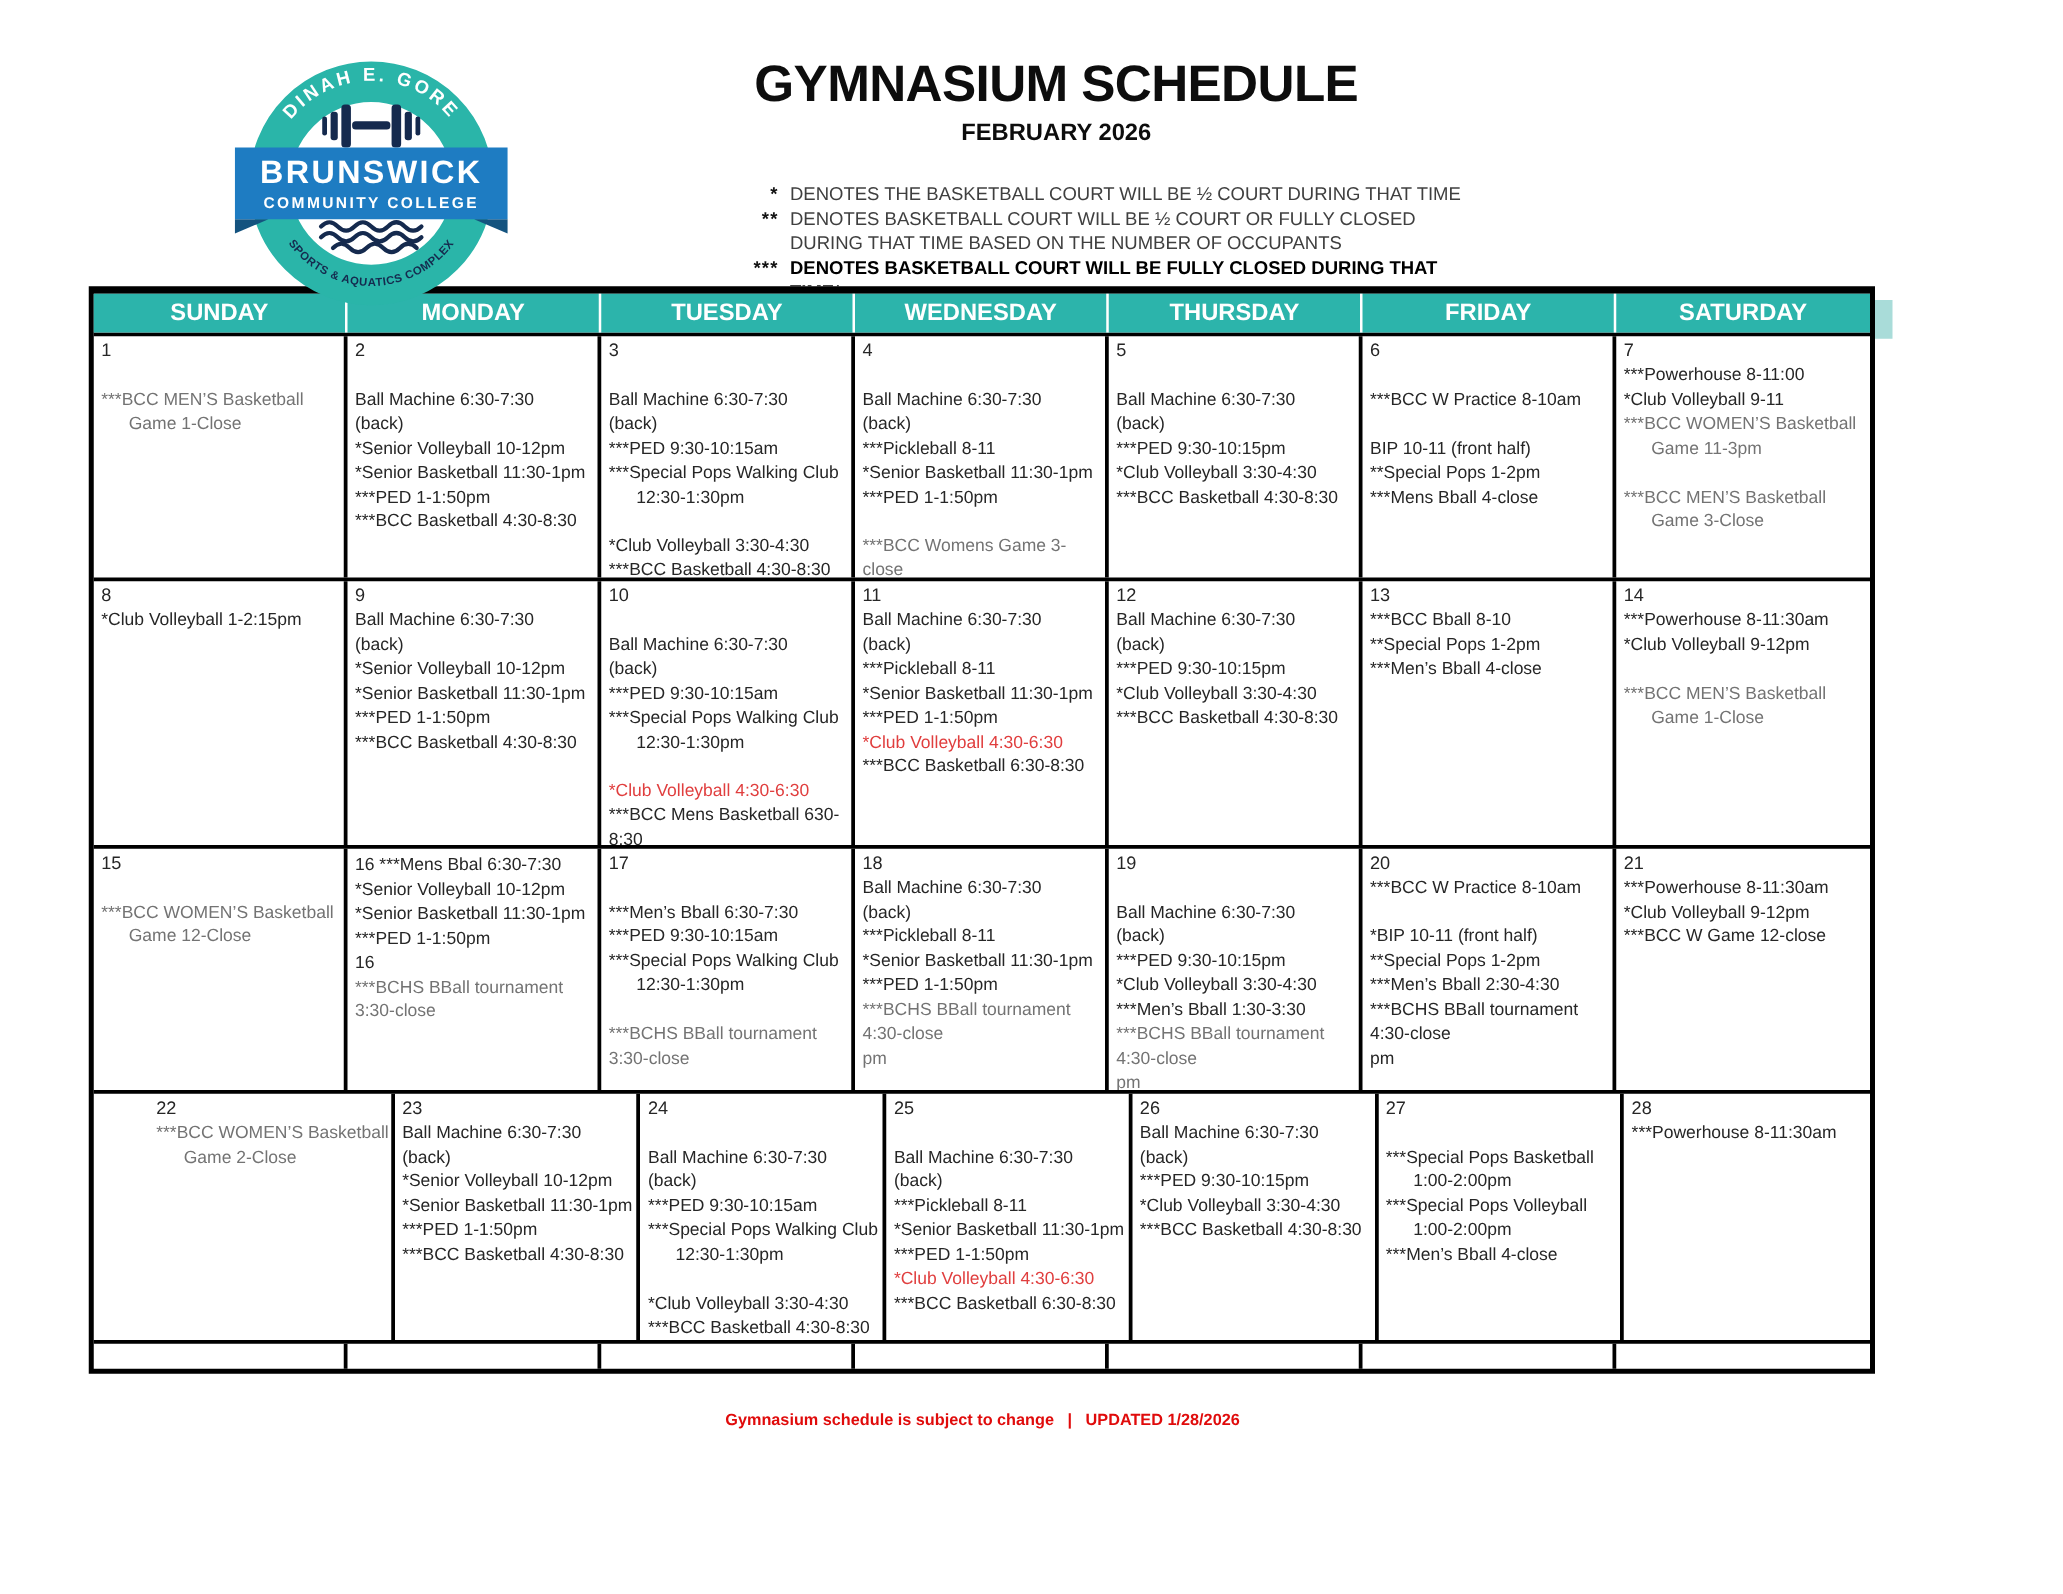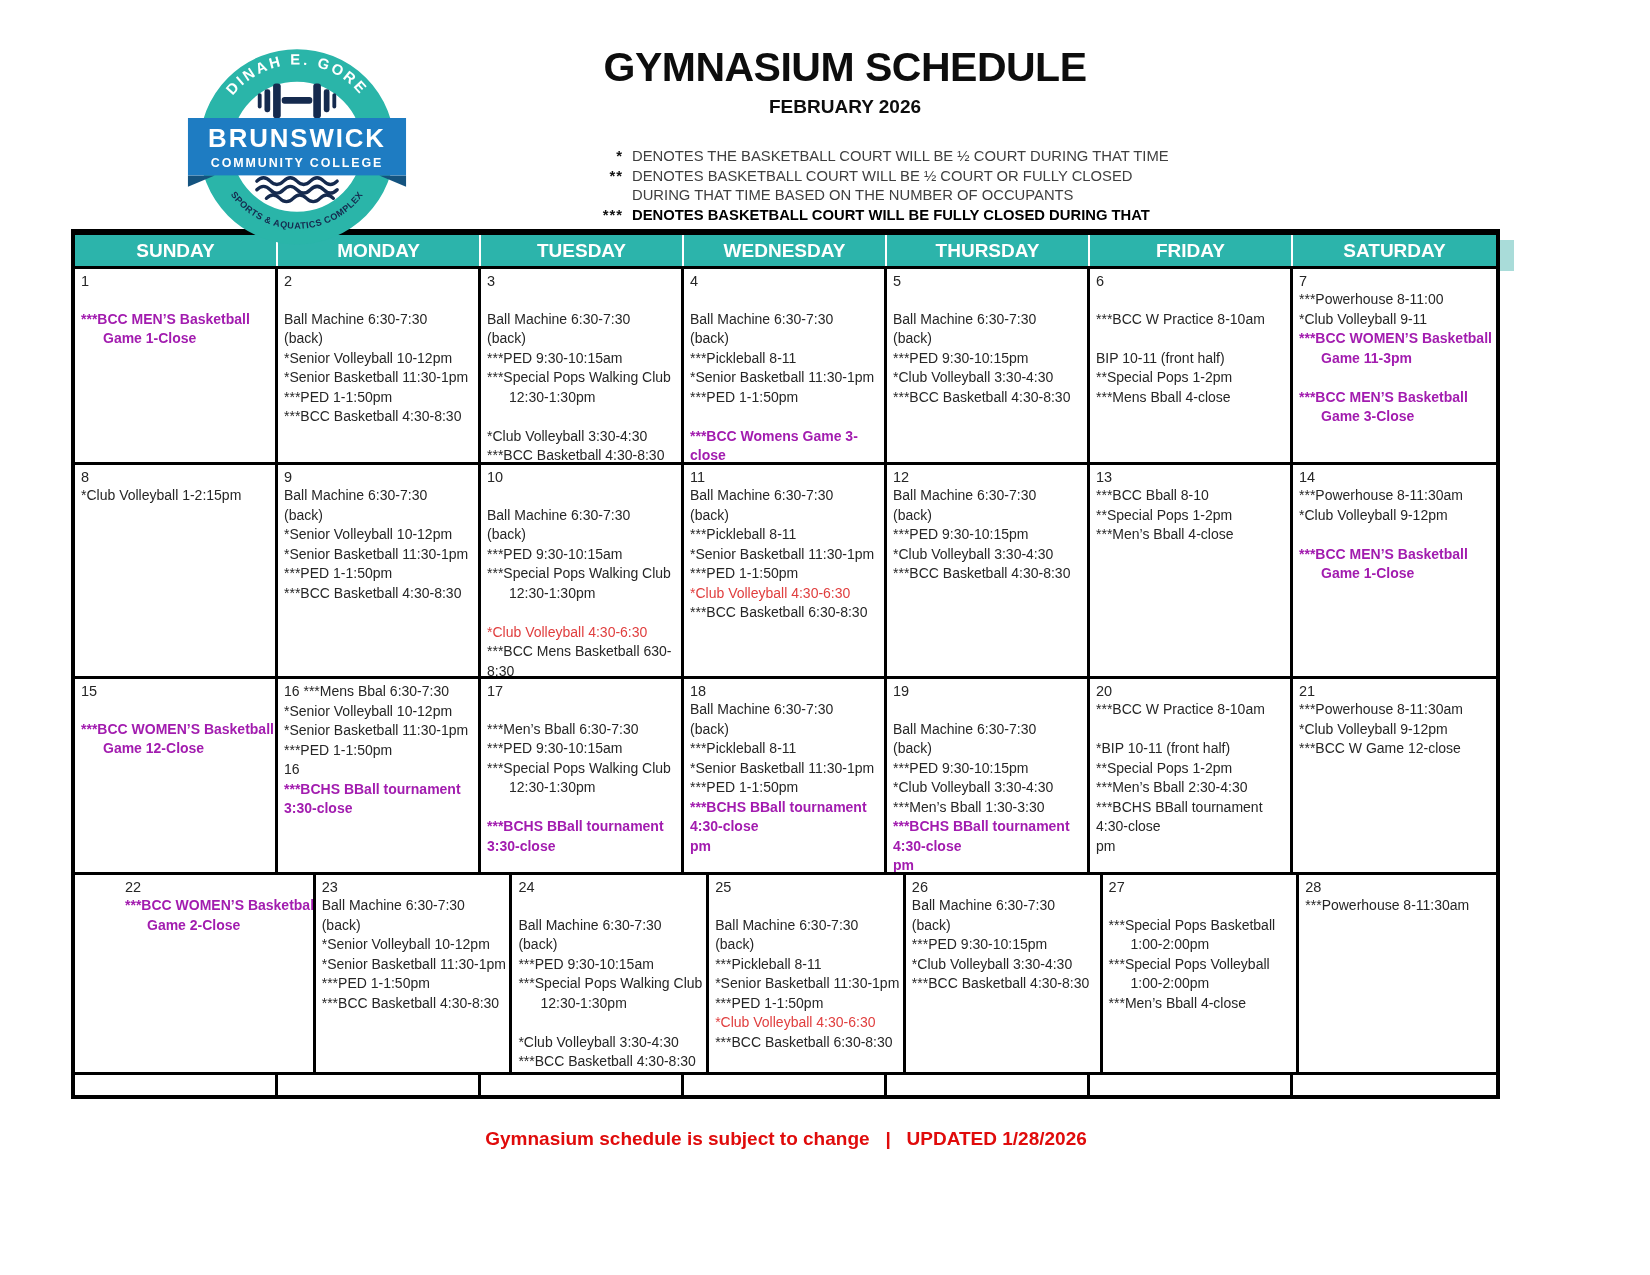--- a/index.html
+++ b/index.html
@@ -31,27 +31,27 @@
   .week-row{display:grid;grid-template-columns:repeat(7,1fr);border-top:3px solid #000;}
   .cal-body .week-row:nth-child(1){height:193px;}
   .cal-body .week-row:nth-child(2){height:211px;}
   .cal-body .week-row:nth-child(3){height:193px;}
   .cal-body .week-row:nth-child(4){height:197px;padding-left:44px;}
   .cal-body .week-row:nth-child(5){height:20px;}
   .day-cell{border-right:3px solid #000;padding:3px 1px 3px 6px;overflow:hidden;box-sizing:border-box;}
   .day-cell:last-child{border-right:none;}
   .day-num{font-size:14.5px;line-height:18px;color:#262626;}
   .line{font-size:14px;line-height:19.5px;min-height:19.5px;white-space:nowrap;color:#262626;}
-  .line.b{font-weight:bold;color:#a21caf;}
+  .line.b{font-weight:normal;color:#737373;}
   .line.red{color:#e03e3e;}
   .line.ind{padding-left:22px;}
 
   
   .footer{position:absolute;left:0;top:1128px;width:1572px;text-align:center;
-          color:#e00b0b;font-weight:bold;font-size:19px;white-space:pre;}
+          color:#e00b0b;font-weight:bold;font-size:13px;white-space:pre;}
 </style>
 </head>
 <body>
 
 <div class="page">
 
   <svg class="logo" viewBox="0 0 232 230" xmlns="http://www.w3.org/2000/svg">
     <defs>
       <path id="arc-top-path" d="M 44 76 A 85 85 0 0 1 188 76" fill="none"></path>
       <path id="arc-bottom-path" d="M 44 168 A 85 85 0 0 0 188 168" fill="none"></path>

